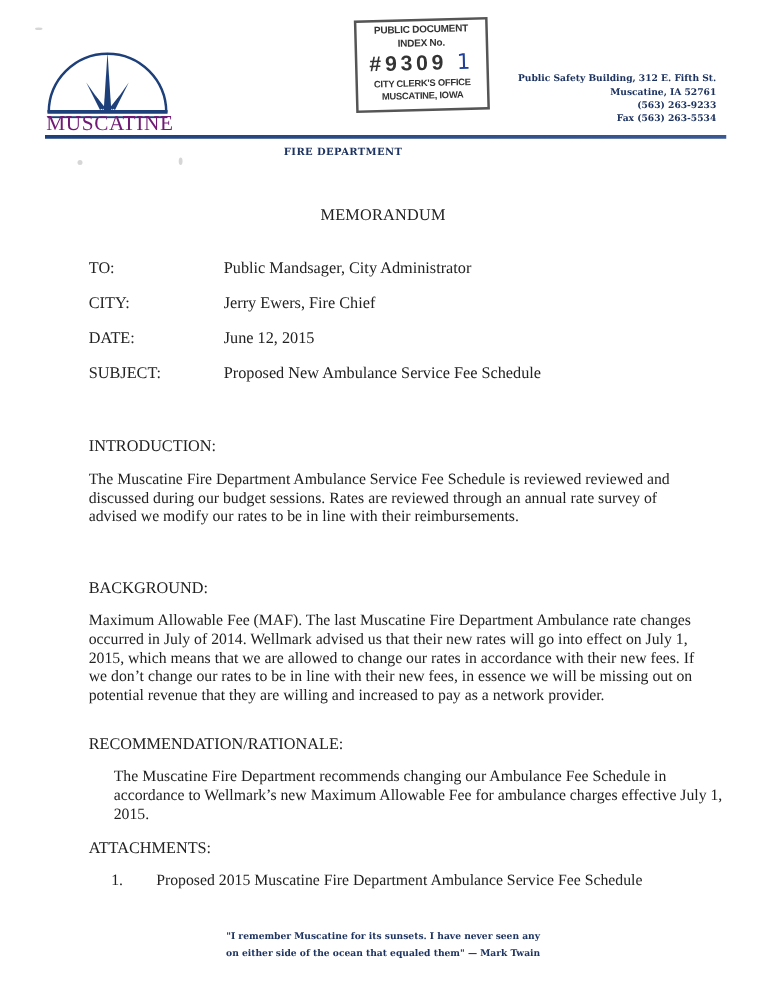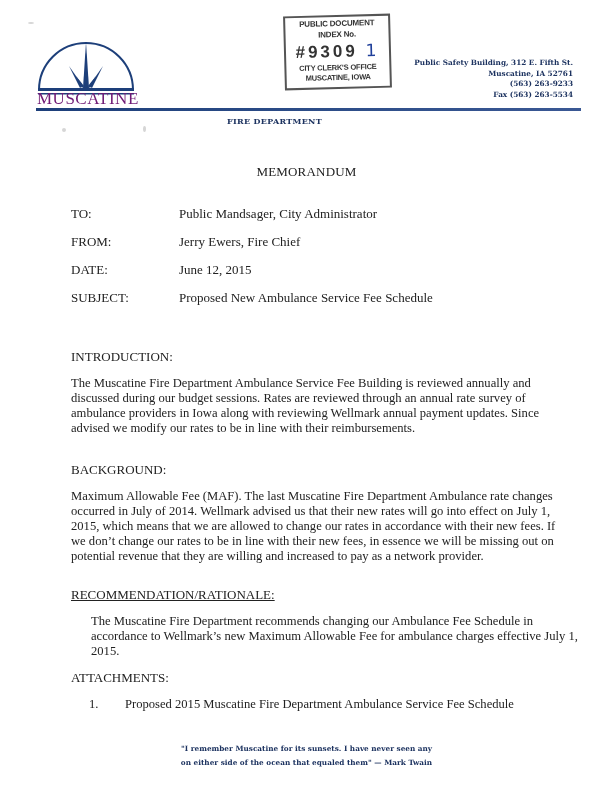--- a/index.html
+++ b/index.html
@@ -87,50 +87,49 @@
 <div class="abs speck" style="left:62px;top:128px;width:4px;height:4px;"></div>
 <div class="abs speck" style="left:143px;top:126px;width:3px;height:6px;"></div>
 
 <div class="abs memo-title">MEMORANDUM</div>
 
 <div class="abs meta-row" style="top:206px;">
   <span class="lbl">TO:</span>
   <span class="val">Public Mandsager, City Administrator</span>
 </div>
 <div class="abs meta-row" style="top:234px;">
-  <span class="lbl">FROM:</span>
+  <span class="lbl">CITY:</span>
   <span class="val">Jerry Ewers, Fire Chief</span>
 </div>
 <div class="abs meta-row" style="top:262px;">
   <span class="lbl">DATE:</span>
   <span class="val">June 12, 2015</span>
 </div>
 <div class="abs meta-row" style="top:290px;">
   <span class="lbl">SUBJECT:</span>
   <span class="val">Proposed New Ambulance Service Fee Schedule</span>
 </div>
 
 <div class="abs section-head" style="top:349px;">INTRODUCTION:</div>
 <div class="abs para" style="top:376px;">
-  <span class="l">The Muscatine Fire Department Ambulance Service Fee Building is reviewed annually and</span>
+  <span class="l">The Muscatine Fire Department Ambulance Service Fee Schedule is reviewed reviewed and</span>
   <span class="l">discussed during our budget sessions. Rates are reviewed through an annual rate survey of</span>
-  <span class="l">ambulance providers in Iowa along with reviewing Wellmark annual payment updates. Since</span>
   <span class="l">advised we modify our rates to be in line with their reimbursements.</span>
 </div>
 
 <div class="abs section-head" style="top:462px;">BACKGROUND:</div>
 <div class="abs para" style="top:489px;">
   <span class="l">Maximum Allowable Fee (MAF). The last Muscatine Fire Department Ambulance rate changes</span>
   <span class="l">occurred in July of 2014. Wellmark advised us that their new rates will go into effect on July 1,</span>
   <span class="l">2015, which means that we are allowed to change our rates in accordance with their new fees. If</span>
   <span class="l">we don’t change our rates to be in line with their new fees, in essence we will be missing out on</span>
   <span class="l">potential revenue that they are willing and increased to pay as a network provider.</span>
 </div>
 
-<div class="abs section-head" style="top:587px;text-decoration:underline;">RECOMMENDATION/RATIONALE:</div>
+<div class="abs section-head" style="top:587px;">RECOMMENDATION/RATIONALE:</div>
 <div class="abs para" style="top:614px;margin-left:20px;">
   <span class="l">The Muscatine Fire Department recommends changing our Ambulance Fee Schedule in</span>
   <span class="l">accordance to Wellmark’s new Maximum Allowable Fee for ambulance charges effective July 1,</span>
   <span class="l">2015.</span>
 </div>
 
 <div class="abs section-head" style="top:670px;">ATTACHMENTS:</div>
 <div class="abs attach-item" style="top:697px;">
   <span class="n">1.</span>
   <span class="t">Proposed 2015 Muscatine Fire Department Ambulance Service Fee Schedule</span>

